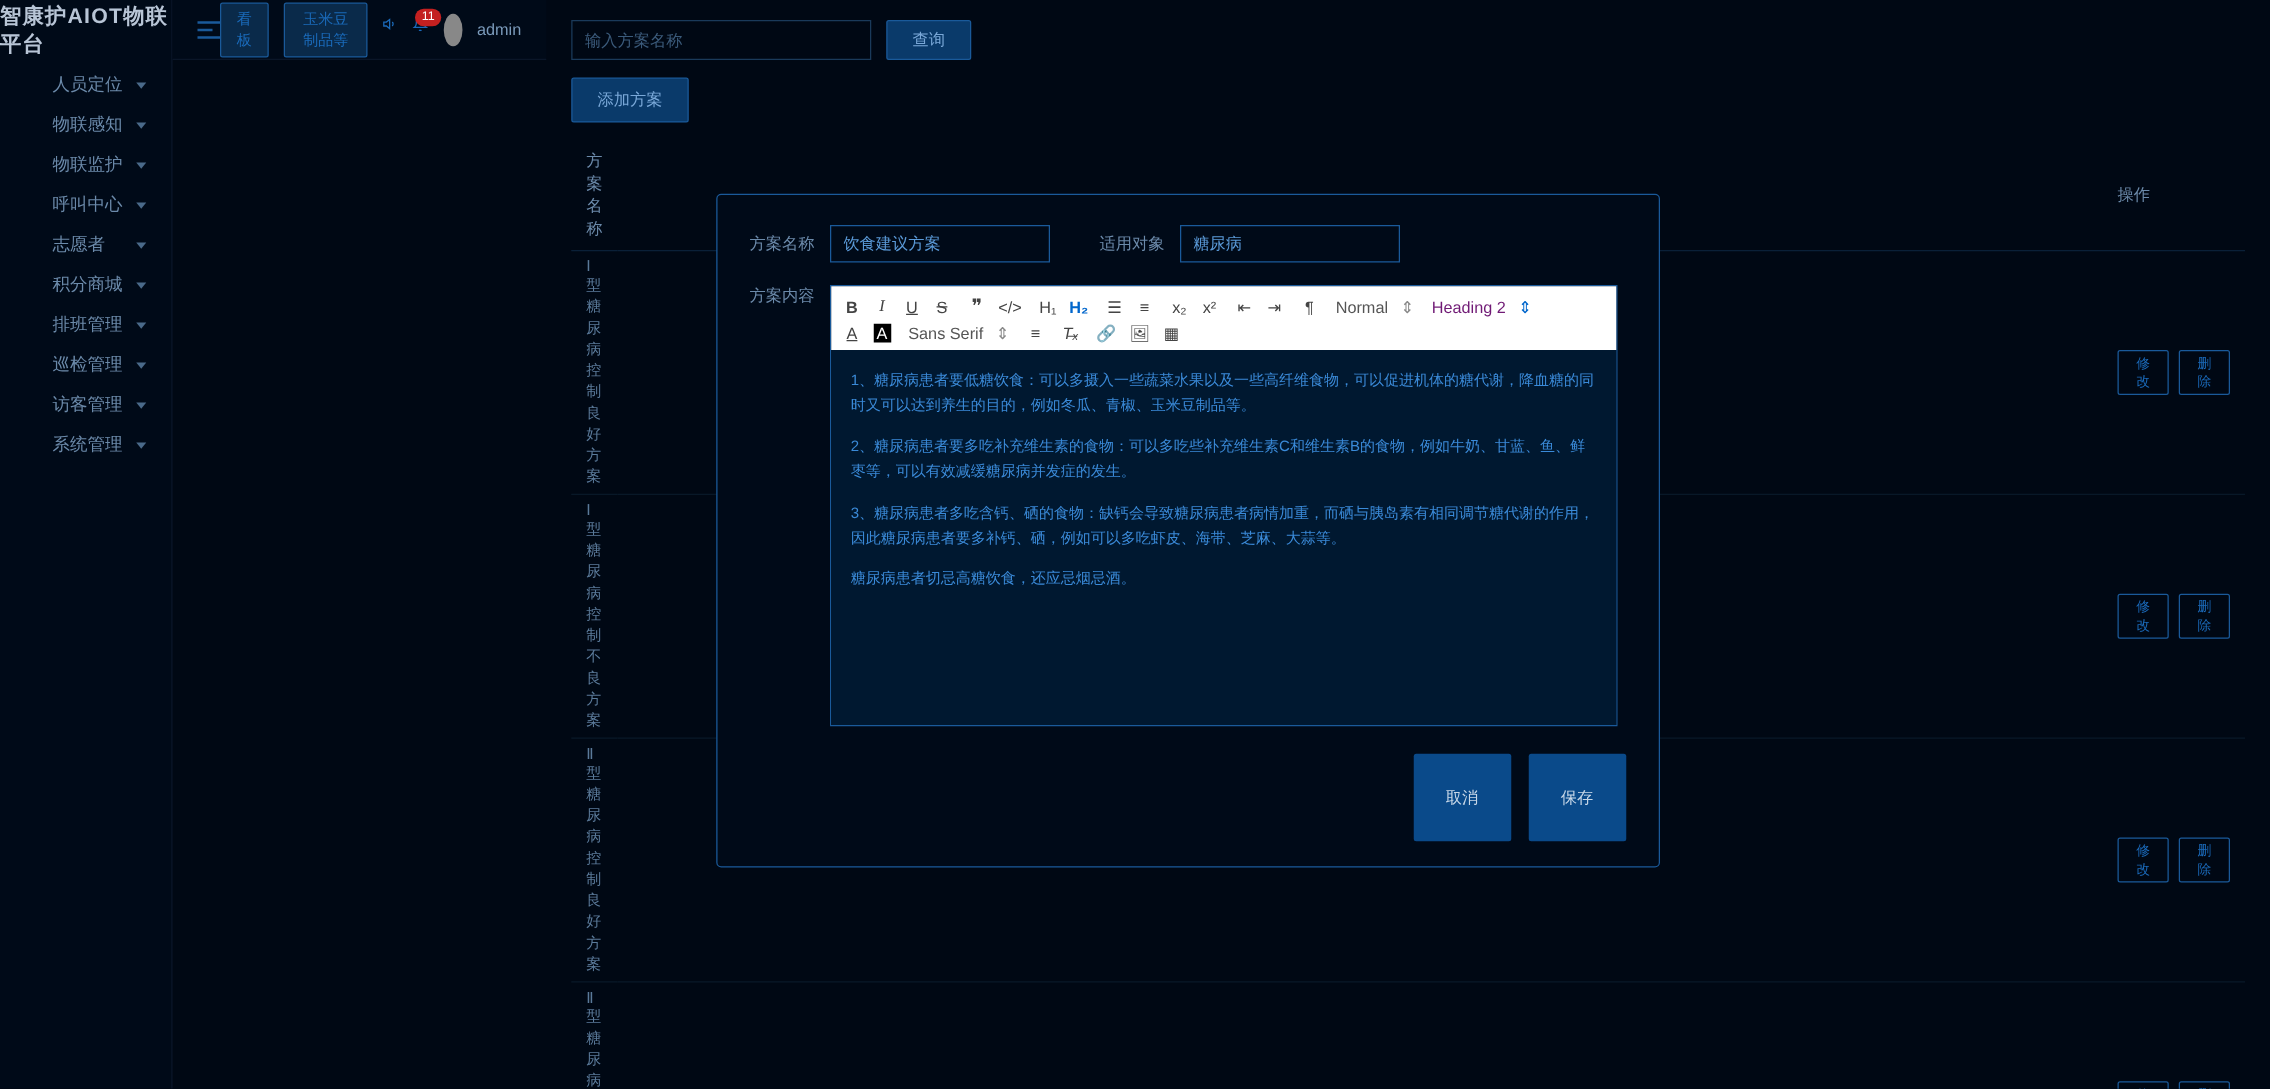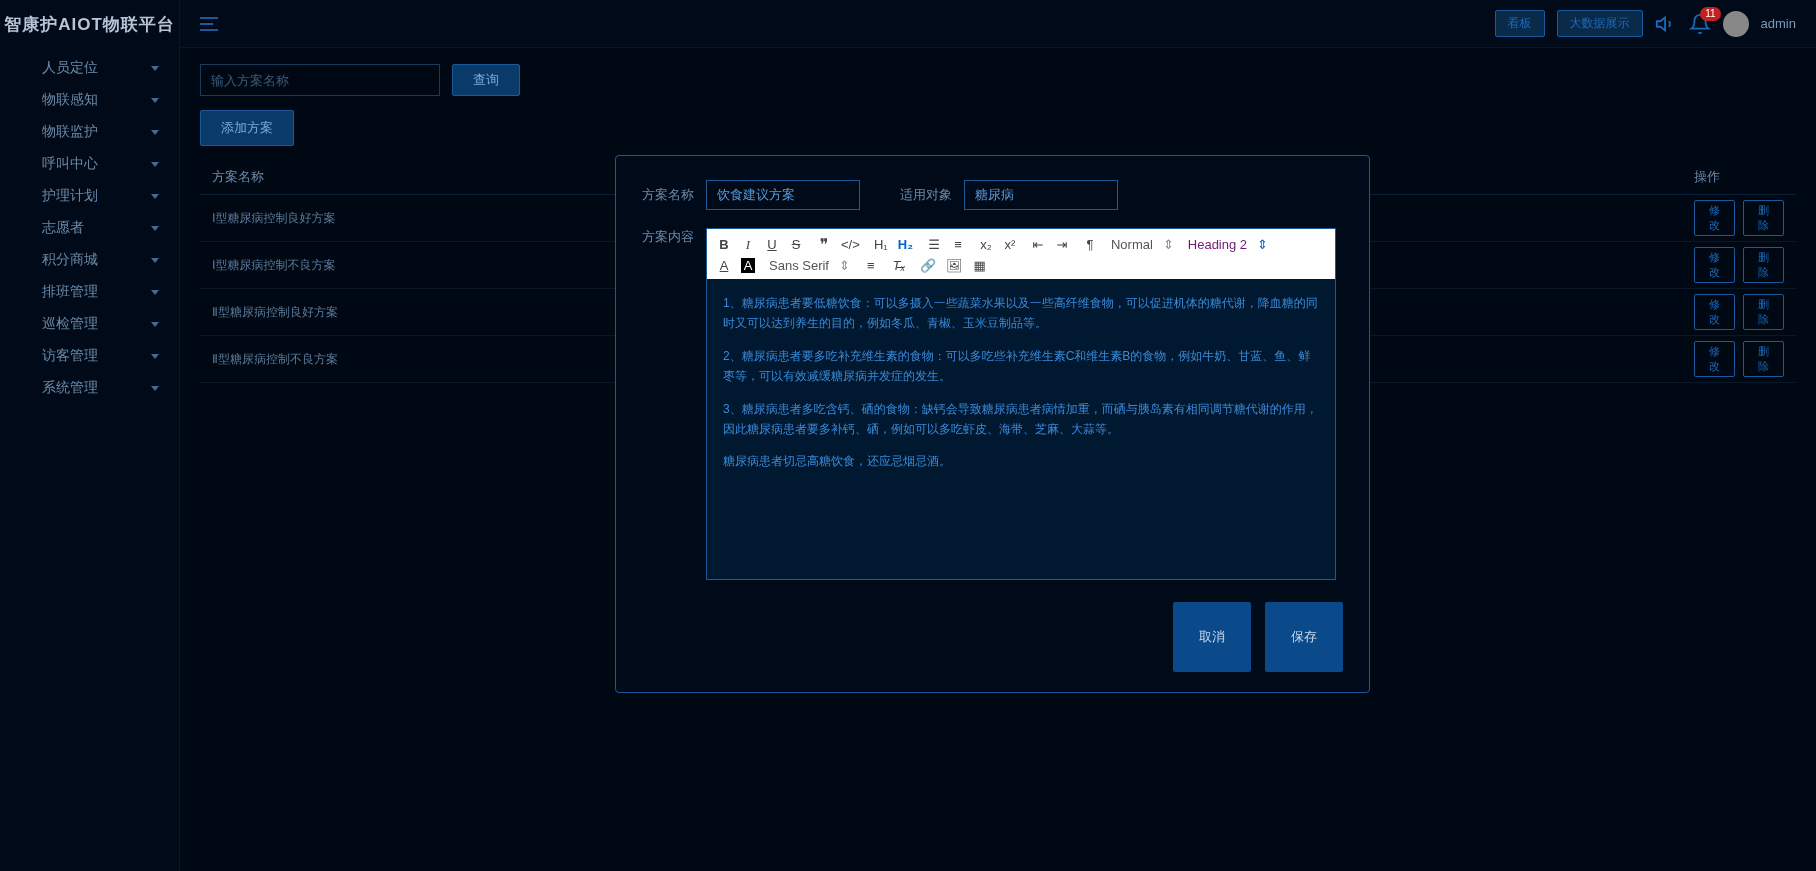--- a/index.html
+++ b/index.html
@@ -42,21 +42,21 @@
   font-size: 14px;
 }
 .chev {
   width: 0; height: 0;
   border-left: 4px solid transparent;
   border-right: 4px solid transparent;
   border-top: 5px solid #4a6a8a;
 }
 
 
-.main { flex: 1; display: flex; flex-direction: column; position: relative; }
+.main { flex: 1; display: flex; flex-direction: row; position: relative; }
 
 
 .header {
   height: 48px;
   display: flex;
   align-items: center;
   justify-content: space-between;
   padding: 0 20px;
   background: #000a18;
   border-bottom: 1px solid #0a1628;
@@ -175,21 +175,21 @@
   background: #000a18;
   border: 1px solid #1a5a9a;
   border-radius: 4px;
   padding: 24px 26px 20px;
 }
 .form-row { display: flex; gap: 40px; margin-bottom: 18px; align-items: center; }
 .form-group { display: flex; align-items: center; gap: 8px; }
 .form-group.top { align-items: flex-start; }
 .form-label { color: #6b8aaa; font-size: 13px; width: 56px; flex-shrink:0; }
 .form-input {
-  width: 154px;
+  width: 176px;
   height: 30px;
   background: transparent;
   border: 1px solid #1a5a9a;
   color: #5a9ad8;
   padding: 0 10px;
   font-size: 13px;
 }
 
 
 .editor-wrap { border: 1px solid #1a5a9a; width: 630px; }
@@ -246,24 +246,20 @@
         </div>
       <div class="nav-item">
           <span>物联监护</span>
           <span class="chev"></span>
         </div>
       <div class="nav-item">
           <span>呼叫中心</span>
           <span class="chev"></span>
         </div>
       <div class="nav-item">
-          <span>护理计划</span>
-          <span class="chev"></span>
-        </div>
-      <div class="nav-item">
           <span>志愿者</span>
           <span class="chev"></span>
         </div>
       <div class="nav-item">
           <span>积分商城</span>
           <span class="chev"></span>
         </div>
       <div class="nav-item">
           <span>排班管理</span>
           <span class="chev"></span>
@@ -287,21 +283,21 @@
     <header class="header">
       <div class="header-left">
         <div class="collapse-icon">
             <span></span>
             <span></span>
             <span></span>
           </div>
       </div>
       <div class="header-right">
         <button class="hdr-btn">看板</button>
-        <button class="hdr-btn">大数据展示</button>
+        <button class="hdr-btn">玉米豆制品等</button>
         <div class="hdr-icon">
           <svg viewBox="0 0 24 24" fill="none" stroke="#1a6aba" stroke-width="2">
               <path d="M11 5L6 9H2v6h4l5 4V5z"></path>
               <path d="M15 9a4 4 0 010 6"></path>
             </svg>
         </div>
         <div class="hdr-icon">
           <svg viewBox="0 0 24 24" fill="none" stroke="#1a6aba" stroke-width="2">
               <path d="M18 8a6 6 0 00-12 0c0 7-3 9-3 9h18s-3-2-3-9M13.7 21a2 2 0 01-3.4 0"></path>
             </svg>

